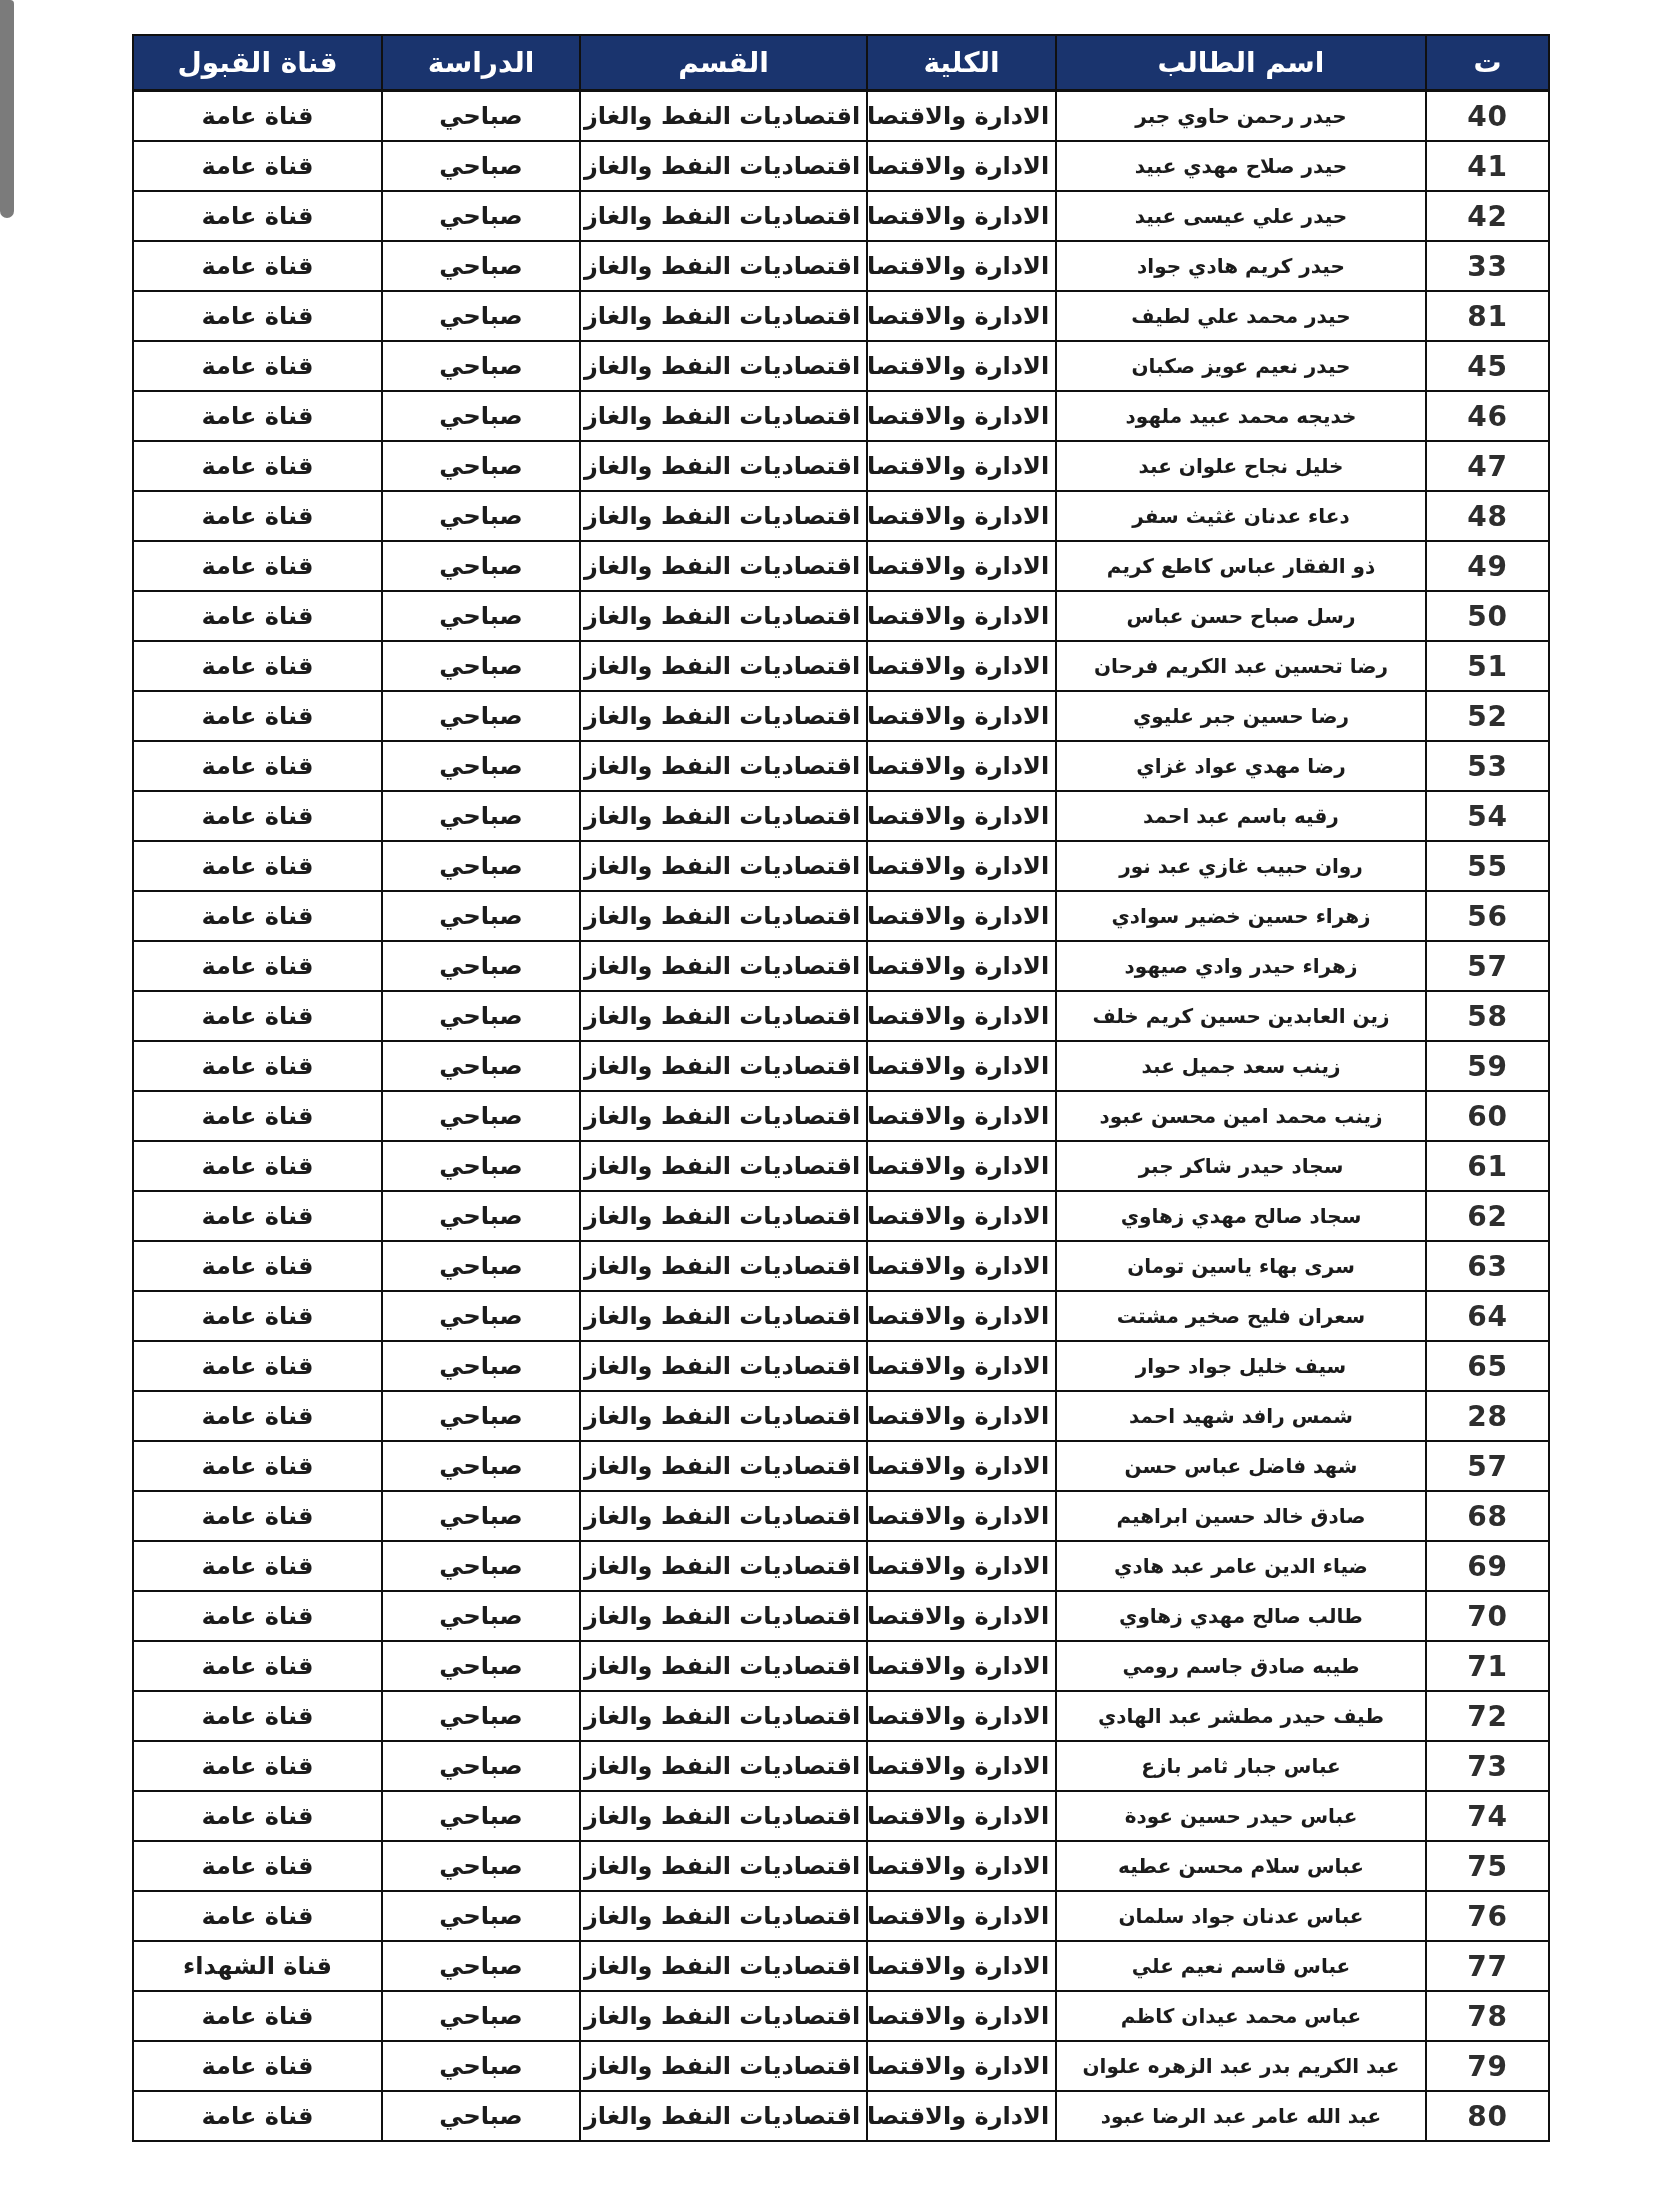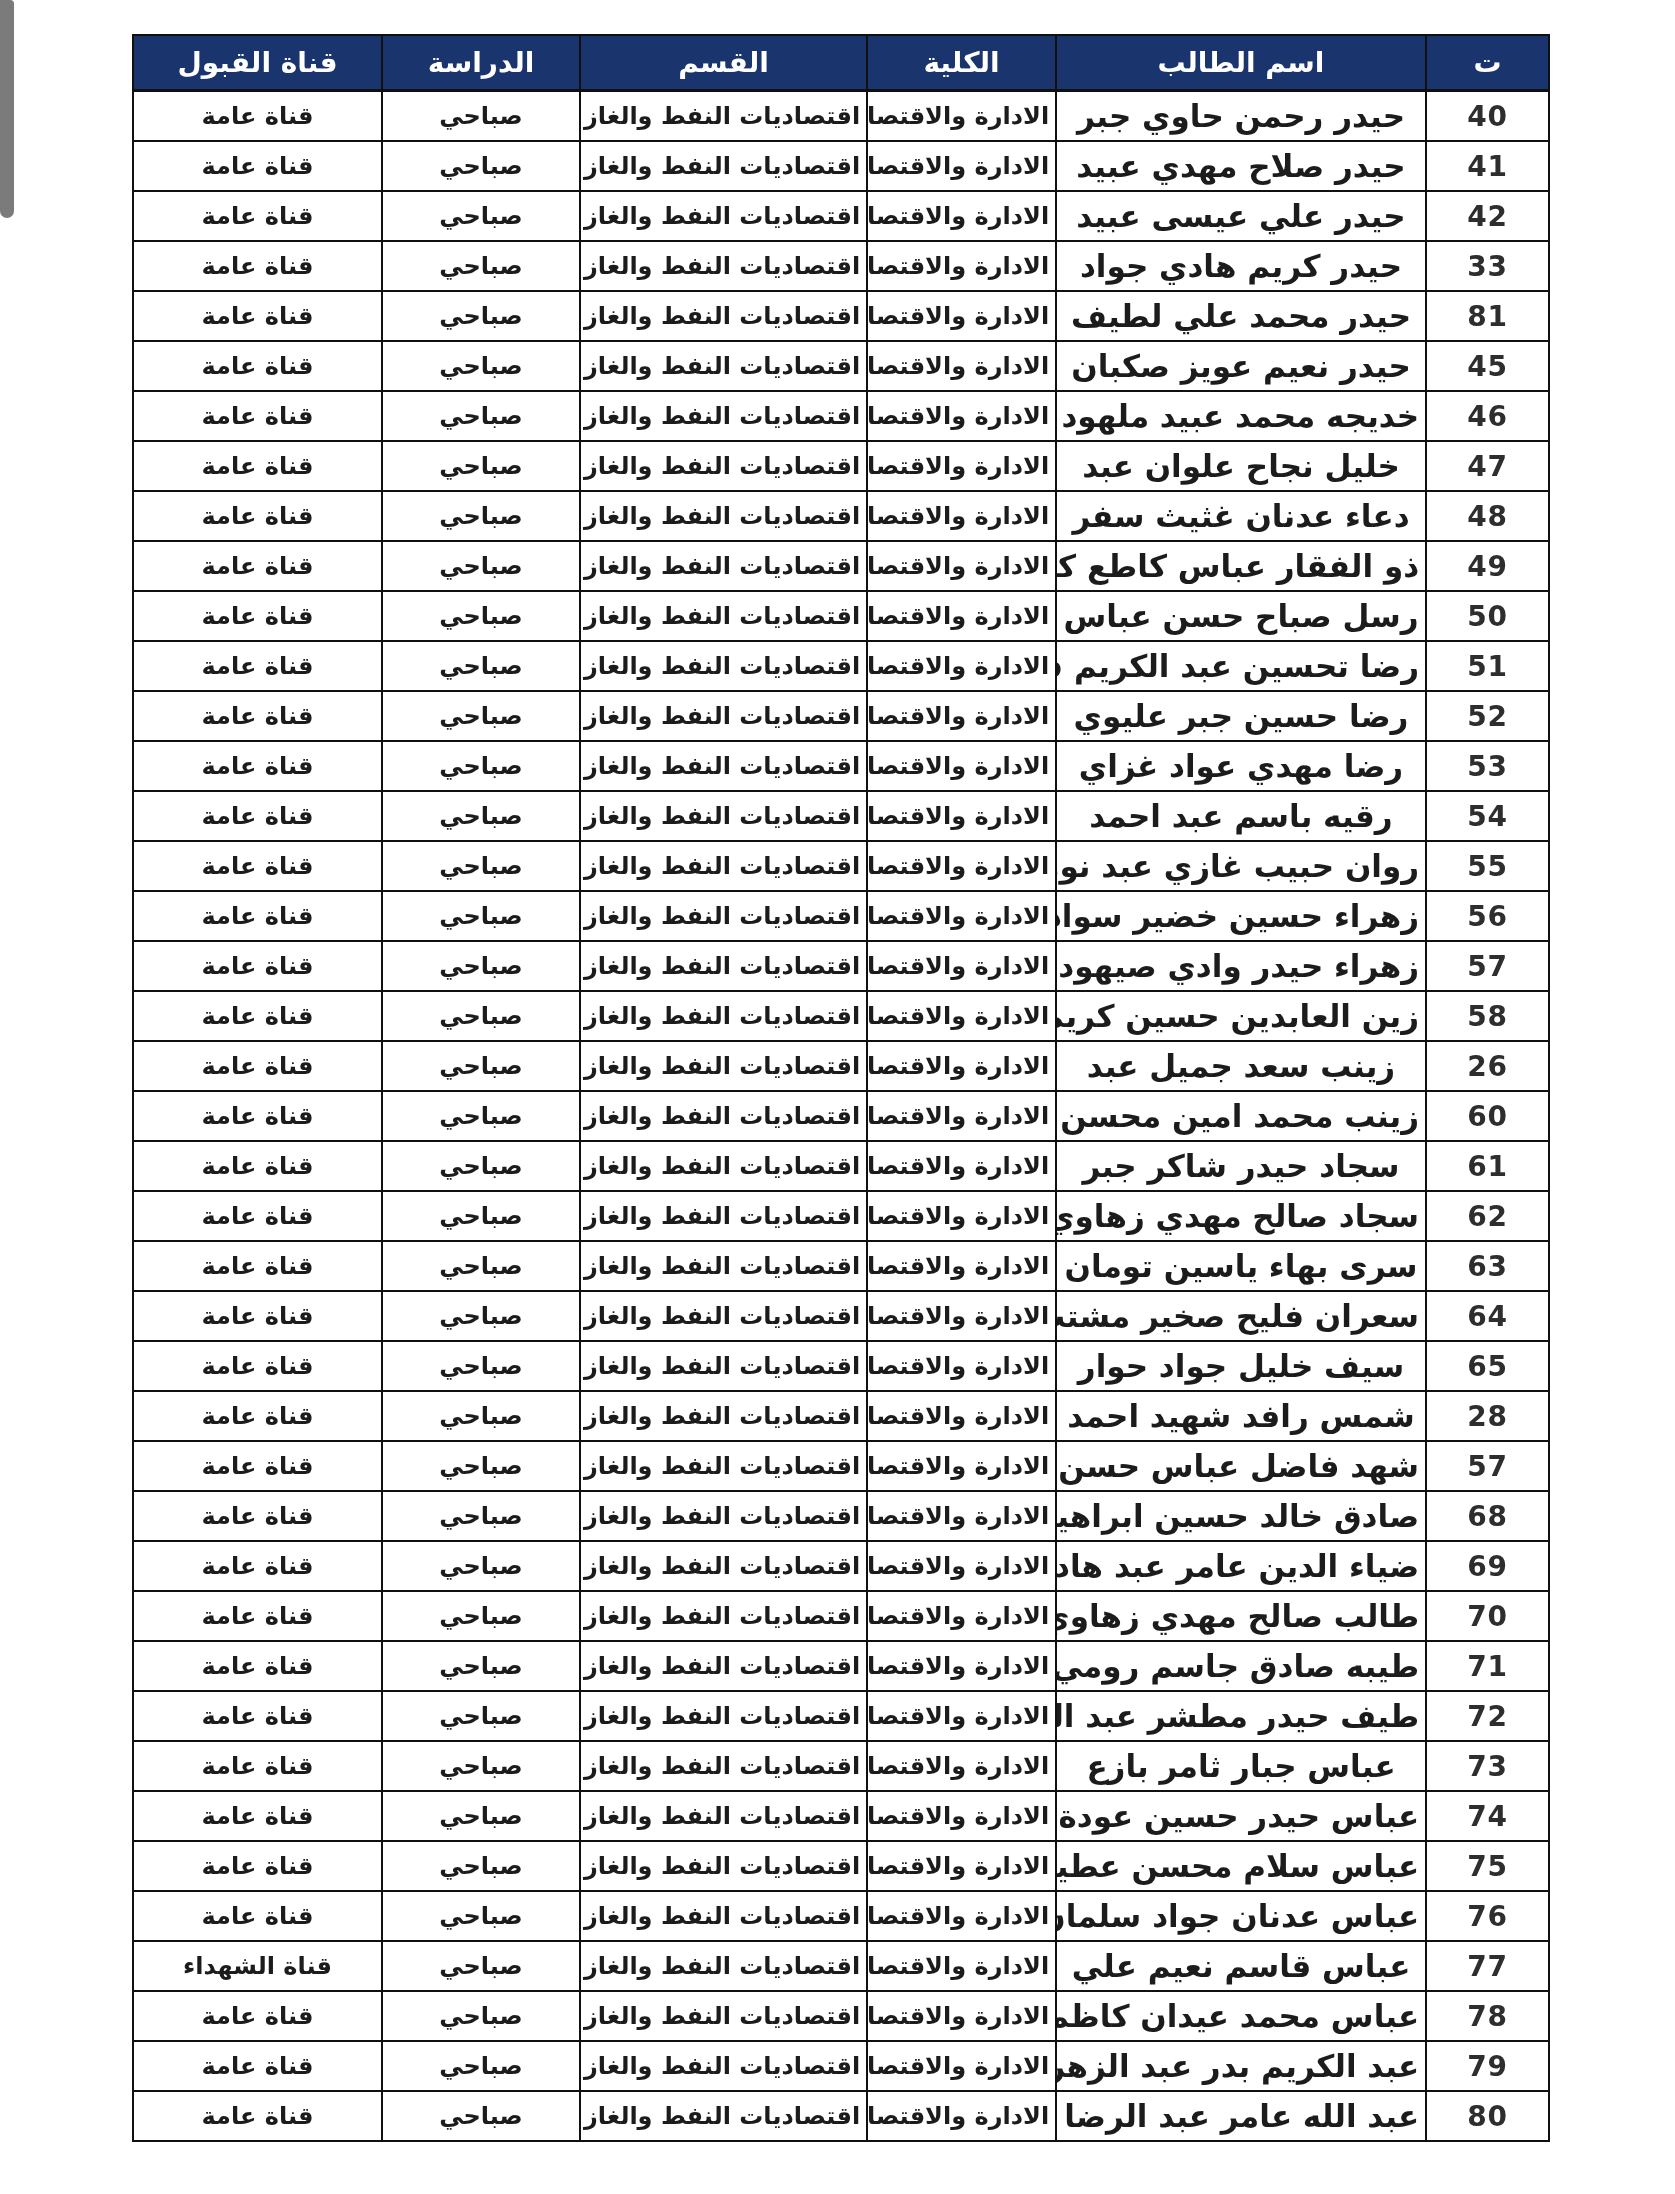--- a/index.html
+++ b/index.html
@@ -65,21 +65,21 @@
     padding: 0 5.9px;
     white-space: nowrap;
     overflow: hidden;
   }
   .tbl td.f-no {
     font-size: 28px;
     font-weight: bold;
     color: #2e2e2e;
     letter-spacing: 0.7px;
   }
-  .tbl td.f-name { font-size: 31px; }
+  .tbl td.f-name { font-size: 20px; }
   .tbl thead th { border-bottom: 3.7px solid #101010; }
 </style>
 </head>
 <body>
 
 <div class="scroll-thumb"></div>
 
 <div class="tbl-wrap">
   <table class="tbl">
     <colgroup>
@@ -267,21 +267,21 @@
         <tr>
           <td class="f-no">58</td>
           <td class="f-name">زين العابدين حسين كريم خلف</td>
           <td class="f-college">الادارة والاقتصاد</td>
           <td class="f-dept">اقتصاديات النفط والغاز</td>
           <td class="f-study">صباحي</td>
           <td class="f-channel">قناة عامة</td>
         </tr>
 
         <tr>
-          <td class="f-no">26</td>
+          <td class="f-no">59</td>
           <td class="f-name">زينب سعد جميل عبد</td>
           <td class="f-college">الادارة والاقتصاد</td>
           <td class="f-dept">اقتصاديات النفط والغاز</td>
           <td class="f-study">صباحي</td>
           <td class="f-channel">قناة عامة</td>
         </tr>
 
         <tr>
           <td class="f-no">60</td>
           <td class="f-name">زينب محمد امين محسن عبود</td>

